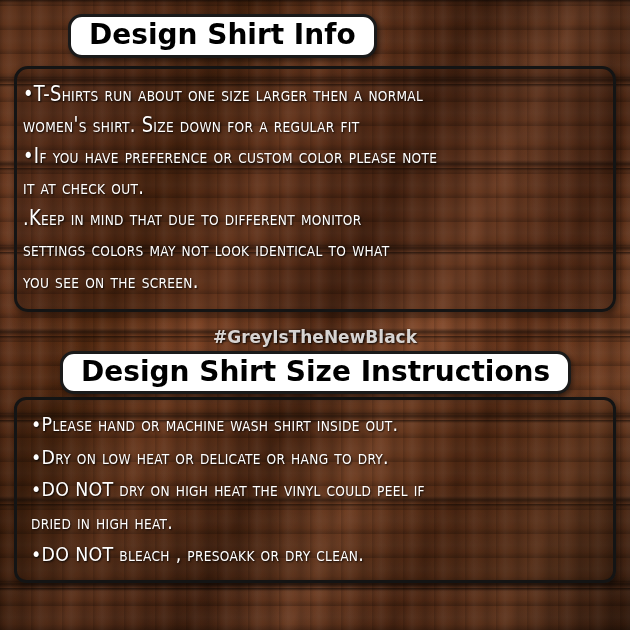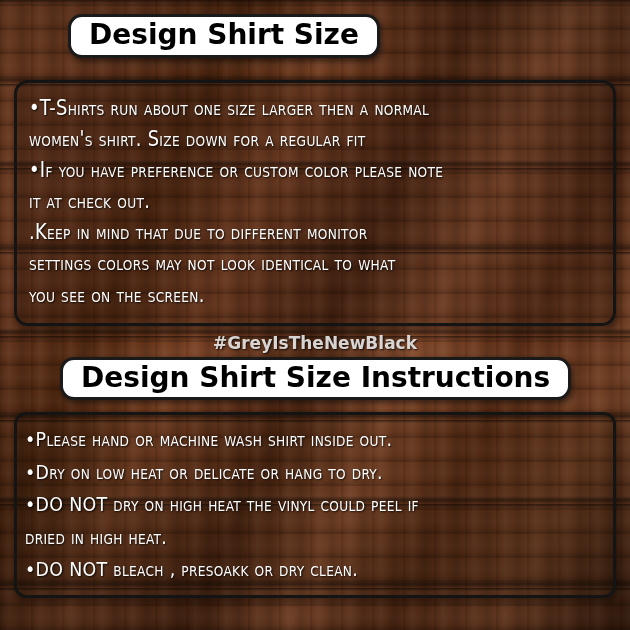--- a/index.html
+++ b/index.html
@@ -79,31 +79,31 @@
   .title-row {
     text-align: left;
     padding-left: 54px;
   }
   .title-row.care {
     padding-left: 46px;
   }
 
   
   .info-box {
-    margin-top: 22px;
+    margin-top: 8px;
     border: 3px solid #141414;
     border-radius: 14px;
     background: rgba(28, 14, 7, 0.22);
-    padding: 10px 14px 12px 12px;
+    padding: 10px 14px 12px 6px;
     box-shadow: 2px 3px 7px rgba(0,0,0,0.45);
   }
   .info-box.care {
-    margin-top: 12px;
+    margin-top: 3px;
     border-radius: 12px;
-    padding: 8px 14px 10px 8px;
+    padding: 8px 14px 10px 14px;
     background: rgba(28, 14, 7, 0.18);
   }
   .line {
     color: #ffffff;
     font-family: "DejaVu Sans Condensed", "Liberation Sans Narrow", "DejaVu Sans", sans-serif;
     font-size: 20.5px;
     line-height: 1.52;
     letter-spacing: 0.3px;
     font-variant: small-caps;
     text-shadow: 1px 1px 2px rgba(0,0,0,0.85);
@@ -117,33 +117,33 @@
   }
 
   
   .watermark {
     text-align: center;
     color: rgba(255,255,255,0.82);
     font-family: "DejaVu Sans", sans-serif;
     font-weight: bold;
     font-size: 17px;
     letter-spacing: 0px;
-    margin-top: 7px;
+    margin-top: 15px;
     margin-bottom: 4px;
     text-shadow: 1px 1px 2px rgba(0,0,0,0.8);
   }
 </style>
 </head>
 <body>
 
 <div class="page">
   <div class="content">
 
     <div class="title-row">
-      <div class="title-plaque">Design Shirt Size</div>
+      <div class="title-plaque">Design Shirt Info</div>
     </div>
 
     <div class="info-box">
       <div class="line">•T-Shirts run about one size larger then a normal</div>
       <div class="line">women's shirt. Size down for a regular fit</div>
       <div class="line">•If you have preference or custom color please note</div>
       <div class="line">it at check out.</div>
       <div class="line"> .Keep in mind that due to different monitor</div>
       <div class="line">settings colors may not look identical to what</div>
       <div class="line">you see on the screen.</div>

